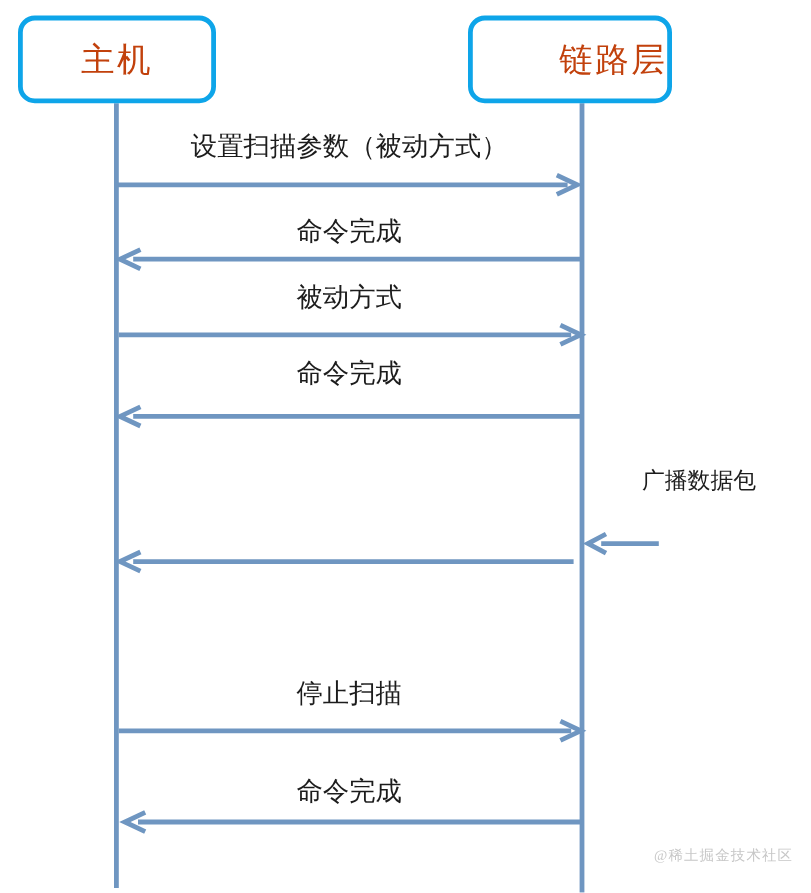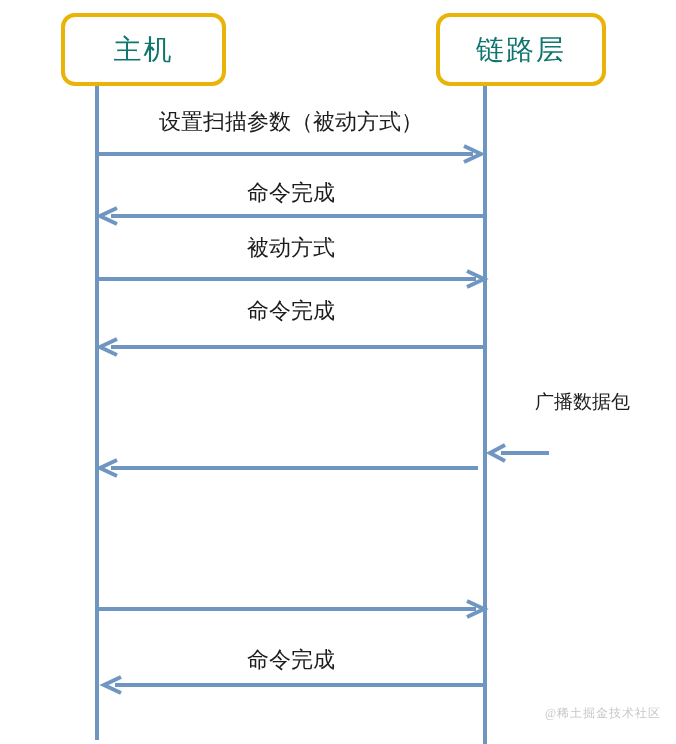--- a/index.html
+++ b/index.html
@@ -20,34 +20,33 @@
     position: absolute;
     left: 0;
     top: 0;
     width: 676px;
     height: 744px;
   }
   .actor-box {
     position: absolute;
     top: 13px;
     height: 73px;
-    border: 4px solid #eab308;
+    border: 4px solid #0ea5e9;
     border-radius: 14px;
     background: #ffffff;
     box-sizing: border-box;
     display: flex;
     align-items: center;
     justify-content: center;
     font-size: 28px;
     letter-spacing: 2px;
-    color: #0f766e;
-    margin-left: 46px;
+    color: #c2410c;
   }
   .actor-box.host { left: 15px; width: 165px; }
-  .actor-box.link { left: 390px; width: 170px; }
+  .actor-box.link { left: 390px; width: 170px; justify-content: flex-end; }
   .msg-label {
     position: absolute;
     left: 97px;
     width: 388px;
     text-align: center;
     font-size: 22px;
     line-height: 1.1;
     color: #1c1c1c;
     white-space: nowrap;
   }
@@ -133,17 +132,18 @@
   </div>
   <div class="actor-box link">
     <span>链路层</span>
   </div>
 
   <div class="msg-label msg-1">设置扫描参数（被动方式）</div>
   <div class="msg-label msg-2">命令完成</div>
   <div class="msg-label msg-3">被动方式</div>
   <div class="msg-label msg-4">命令完成</div>
   <div class="broadcast-label">广播数据包</div>
+  <div class="msg-label msg-6">停止扫描</div>
   <div class="msg-label msg-7">命令完成</div>
 
   <div class="watermark">@稀土掘金技术社区</div>
 
 </div>
 
 </body></html>

